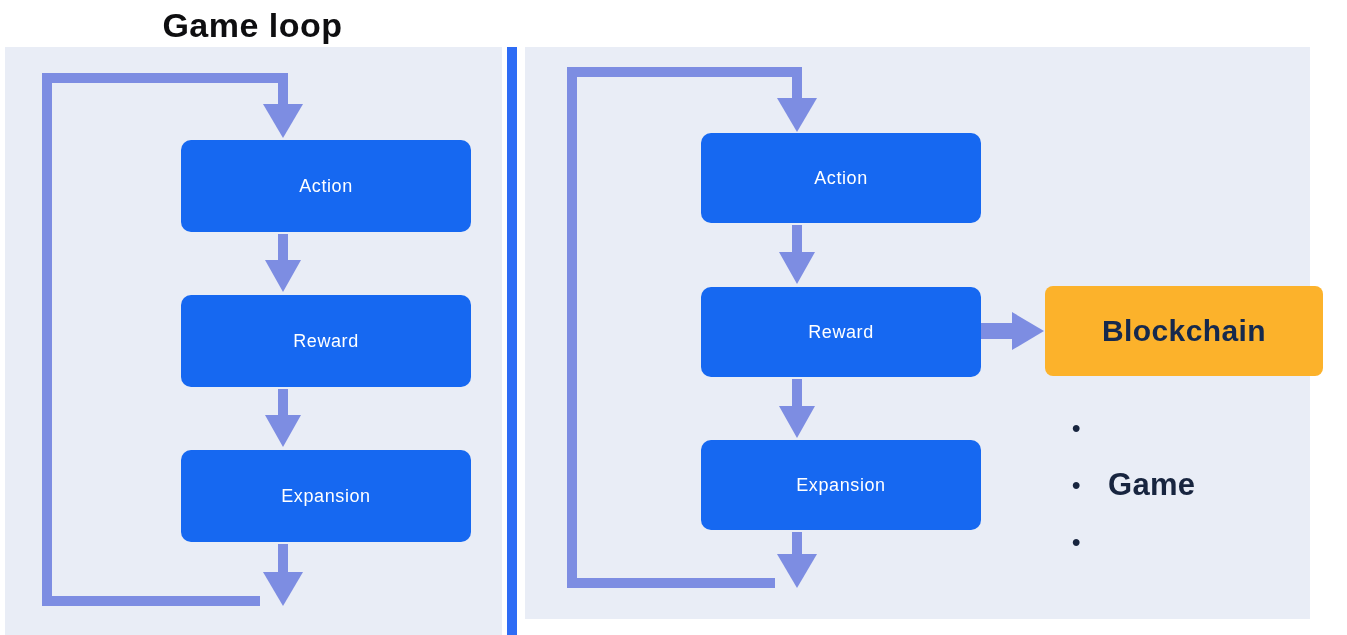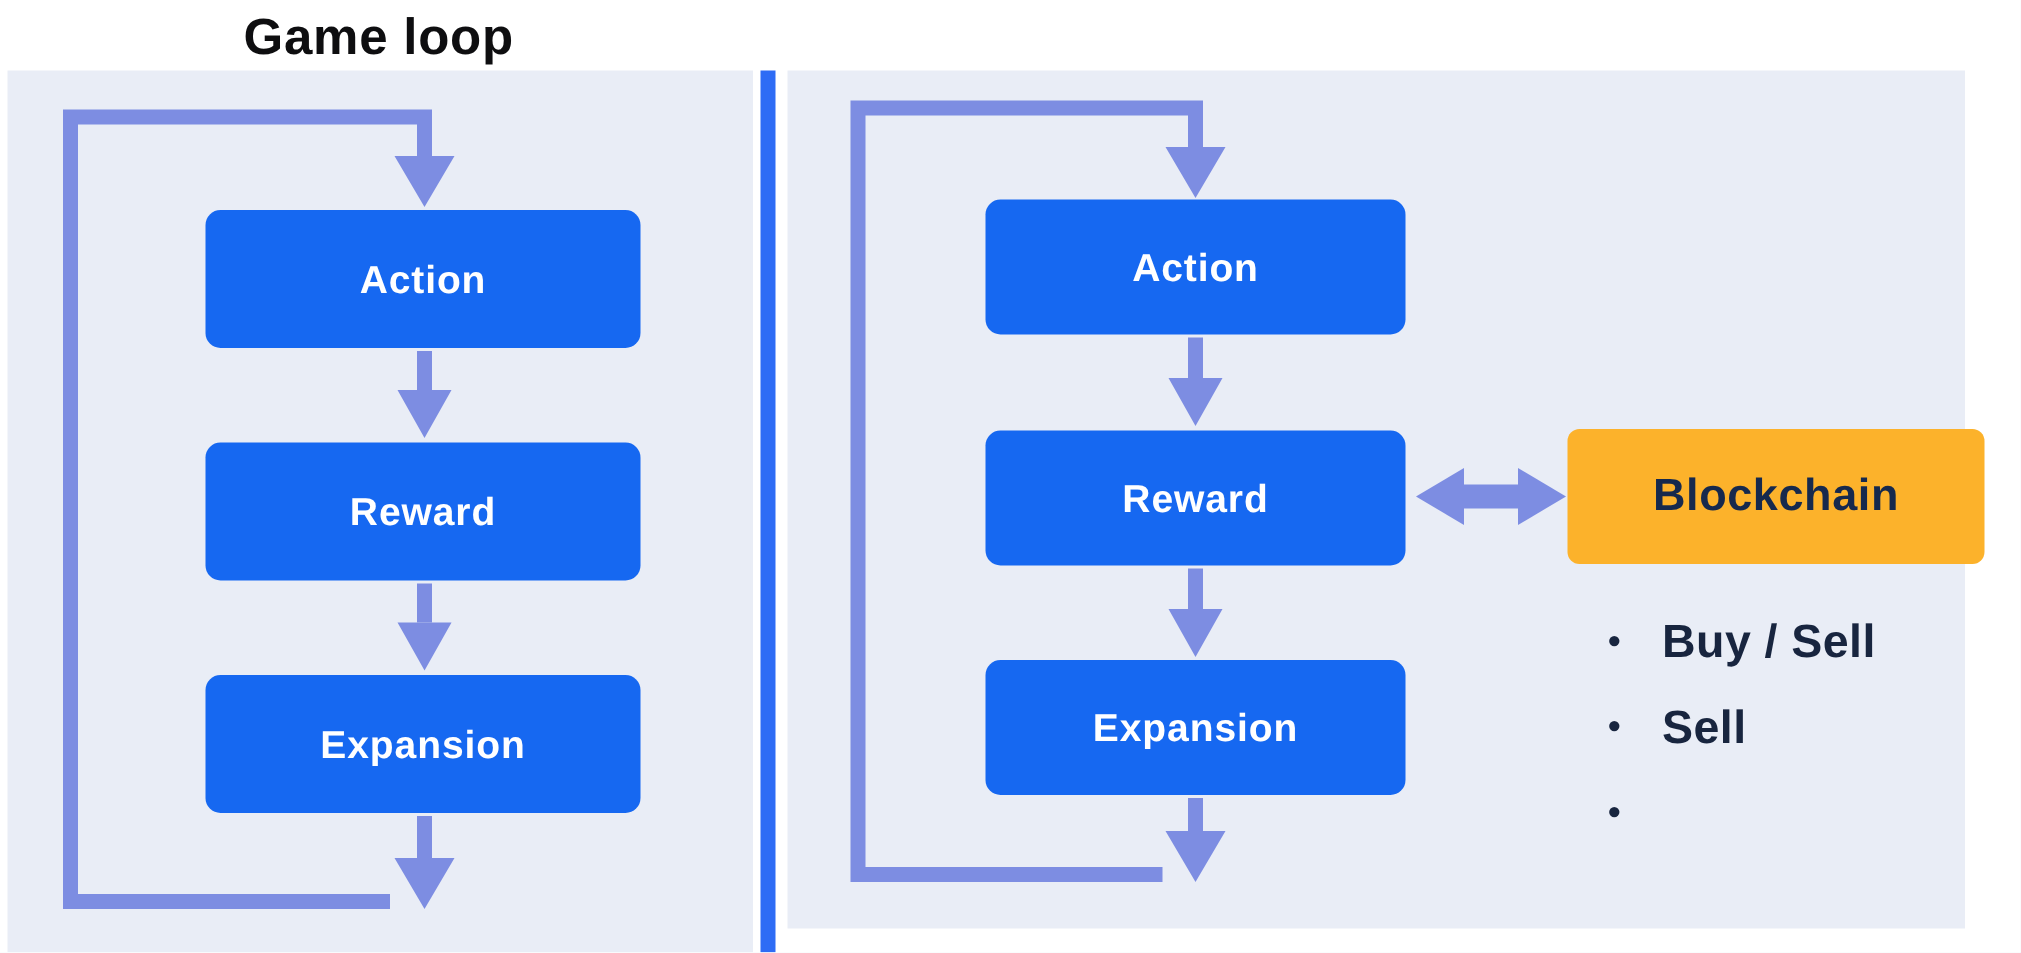--- a/index.html
+++ b/index.html
@@ -46,23 +46,24 @@
   .title-right { left: 525px; width: 780px; }
 
   .flow-box {
     position: absolute;
     background: var(--box-blue);
     border-radius: 10px;
     display: flex;
     align-items: center;
     justify-content: center;
     color: var(--box-text);
-    font-size: 26px;
-    font-weight: 700;
+    font-size: 18px;
+    font-weight: 400;
     letter-spacing: 0.6px;
+    margin-left: 44px;
   }
   .lbox { left: 137px; width: 290px; height: 92px; }
   .rbox { left: 657px; width: 280px; height: 90px; }
   .l-action    { top: 140px; }
   .l-reward    { top: 295px; }
   .l-expansion { top: 450px; }
   .r-action    { top: 133px; }
   .r-reward    { top: 287px; }
   .r-expansion { top: 440px; }
 
@@ -184,23 +185,22 @@
   <div class="flow-box lbox l-expansion">Expansion</div>
 
   <div class="flow-box rbox r-action">Action</div>
   <div class="flow-box rbox r-reward">Reward</div>
   <div class="flow-box rbox r-expansion">Expansion</div>
 
   <div class="blockchain-box">Blockchain</div>
 
   <div class="bullet-row bullet-1">
     <span class="dot">•</span>
-    <span>Buy / Sell</span>
   </div>
   <div class="bullet-row bullet-2">
     <span class="dot">•</span>
-    <span>Sell</span>
+    <span>Game</span>
   </div>
   <div class="bullet-row bullet-3">
     <span class="dot">•</span>
   </div>
 
 </div>
 
 </body></html>

